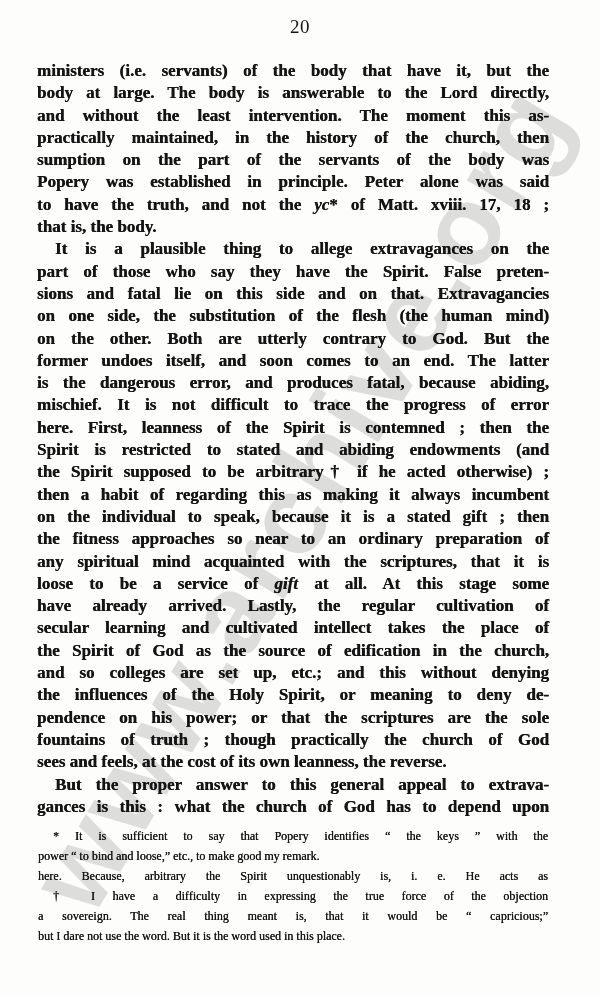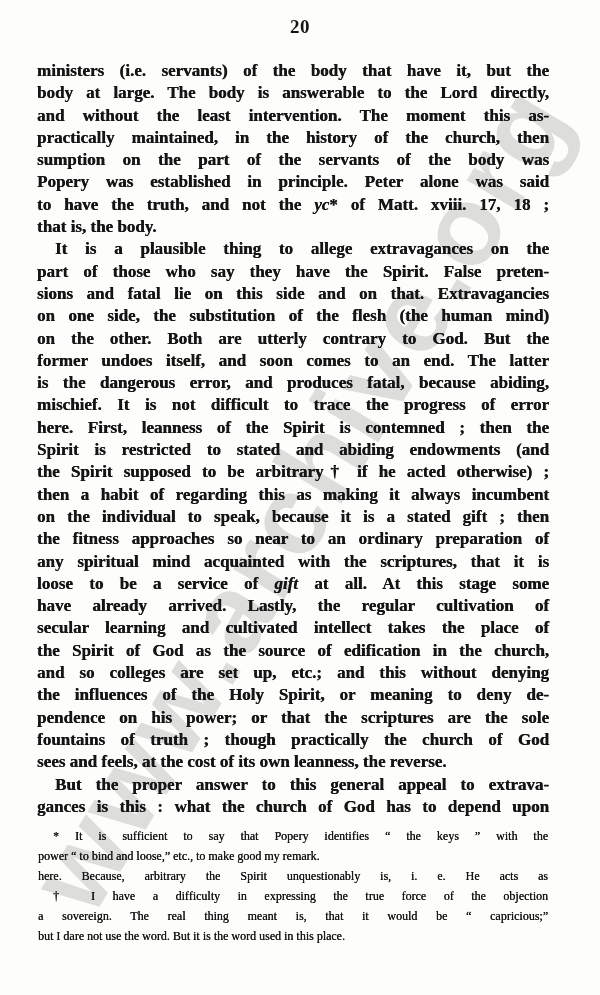--- a/index.html
+++ b/index.html
@@ -29,21 +29,21 @@
     white-space: nowrap;
     pointer-events: none;
     user-select: none;
   }
   .page-number {
     position: absolute;
     top: 16px; left: 0;
     width: 100%;
     text-align: center;
     font-size: 19px;
-    font-weight: bold;
+    font-weight: normal;
     letter-spacing: 0.5px;
   }
   .main-text {
     position: absolute;
     top: 60px; left: 37px;
     width: 512px;
     font-size: 17px;
     line-height: 22.3px;
     text-shadow: 0.35px 0 0 currentColor; 
     font-weight: bold;

